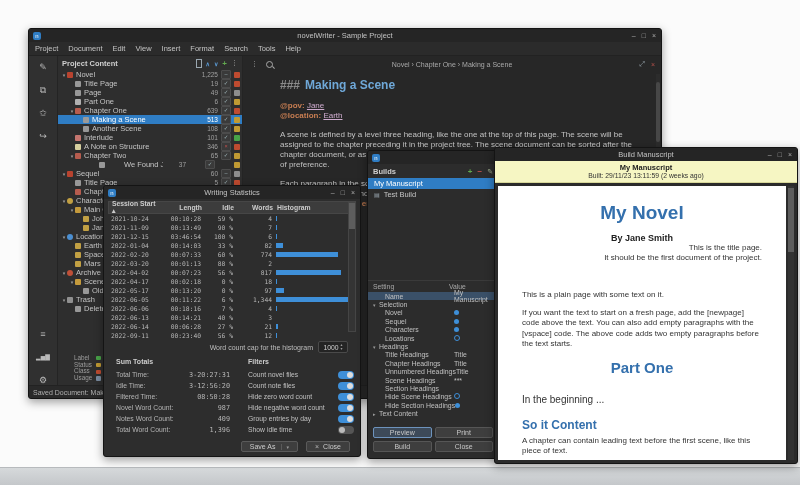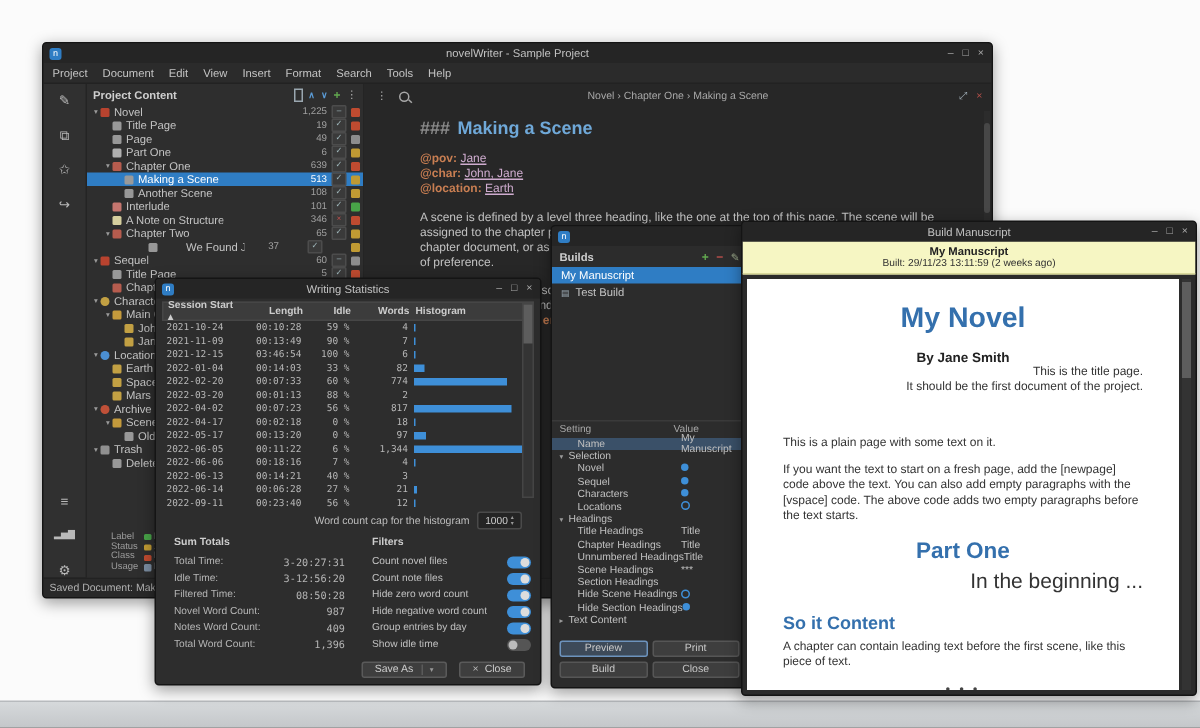--- a/index.html
+++ b/index.html
@@ -152,21 +152,21 @@
   .banner .b2{font-size:6.8px;color:#333;}
   .pbody{flex:1;display:flex;min-height:0;padding:3px;}
   .doc{flex:1;background:#ffffff;color:#333;padding:8px 24px 1px;overflow:hidden;}
   .doc .dtitle{margin-top:8px;text-align:center;font-size:19px;font-weight:bold;color:#3470ad;}
   .doc .dby{margin-top:9px;text-align:center;font-size:9px;font-weight:bold;color:#222;}
   .doc .dline{text-align:right;font-size:8px;line-height:10px;color:#333;}
   .doc .dp{font-size:8px;line-height:10.5px;color:#333;}
   .doc .p1{margin-top:27px;}
   .doc .p2{margin-top:7px;}
   .doc .dpart{margin-top:9px;text-align:center;font-size:15px;font-weight:bold;color:#3470ad;}
-  .doc .dsub{margin-top:3px;text-align:right;font-size:14px;color:#333;}
+  .doc .dsub{margin-top:18px;text-align:left;font-size:10px;color:#333;}
   .doc .dscene{margin-top:13px;font-size:12px;font-weight:bold;color:#3470ad;}
   .doc .dtext{margin-top:4px;}
   .doc .dsep{margin-top:8px;text-align:center;font-size:8px;font-weight:bold;letter-spacing:2px;color:#444;}
   .pscroll{width:6px;background:#333;margin-left:2px;flex:none;position:relative;}
   .pscroll .thumb{position:absolute;top:2px;left:0;width:6px;height:64px;background:#5d5d5d;}
   .menu-item,.trow,.bitem,.setrow,.strow,.btn,.bbtn,.toggle{cursor:default;}
 </style>
 </head>
 <body>
 
@@ -429,21 +429,20 @@
             <span class="ex">⤢</span>
             <span class="cl">×</span>
           </span>
         </div>
         <div class="edcontent">
           <div class="edh3">
             <span class="hash">###</span><span>Making a Scene</span>
           </div>
           <div class="meta" id="meta">
               <div><span class="mk">@pov:</span> <span class="mv">Jane</span></div>
-              <div><span class="mk">@char:</span> <span class="mv">John, Jane</span></div>
               <div><span class="mk">@location:</span> <span class="mv">Earth</span></div>
             </div>
           <div class="edp">A scene is defined by a level three heading, like the one at the top of this page. The scene will be assigned to the chapter preceding it in the project tree. The scene document can be sorted after the chapter document, or as a child of the chapter. Both result in the same output in the end, so it is a matter of preference.</div>
           <div class="edp" id="para2">
               <div><span>Each paragraph in the scene i</span></div>
               <div><span>like </span><span class="seg-b">**bold**</span><span>, </span><span class="seg-i">_italic_</span><span> and </span><span class="seg-b">**_</span></div>
               <div><span class="seg-b">support for </span><span class="seg-bi">_nested_</span><span class="seg-b"> empha</span></div>
             </div>
         </div>
         <div class="edscroll">

